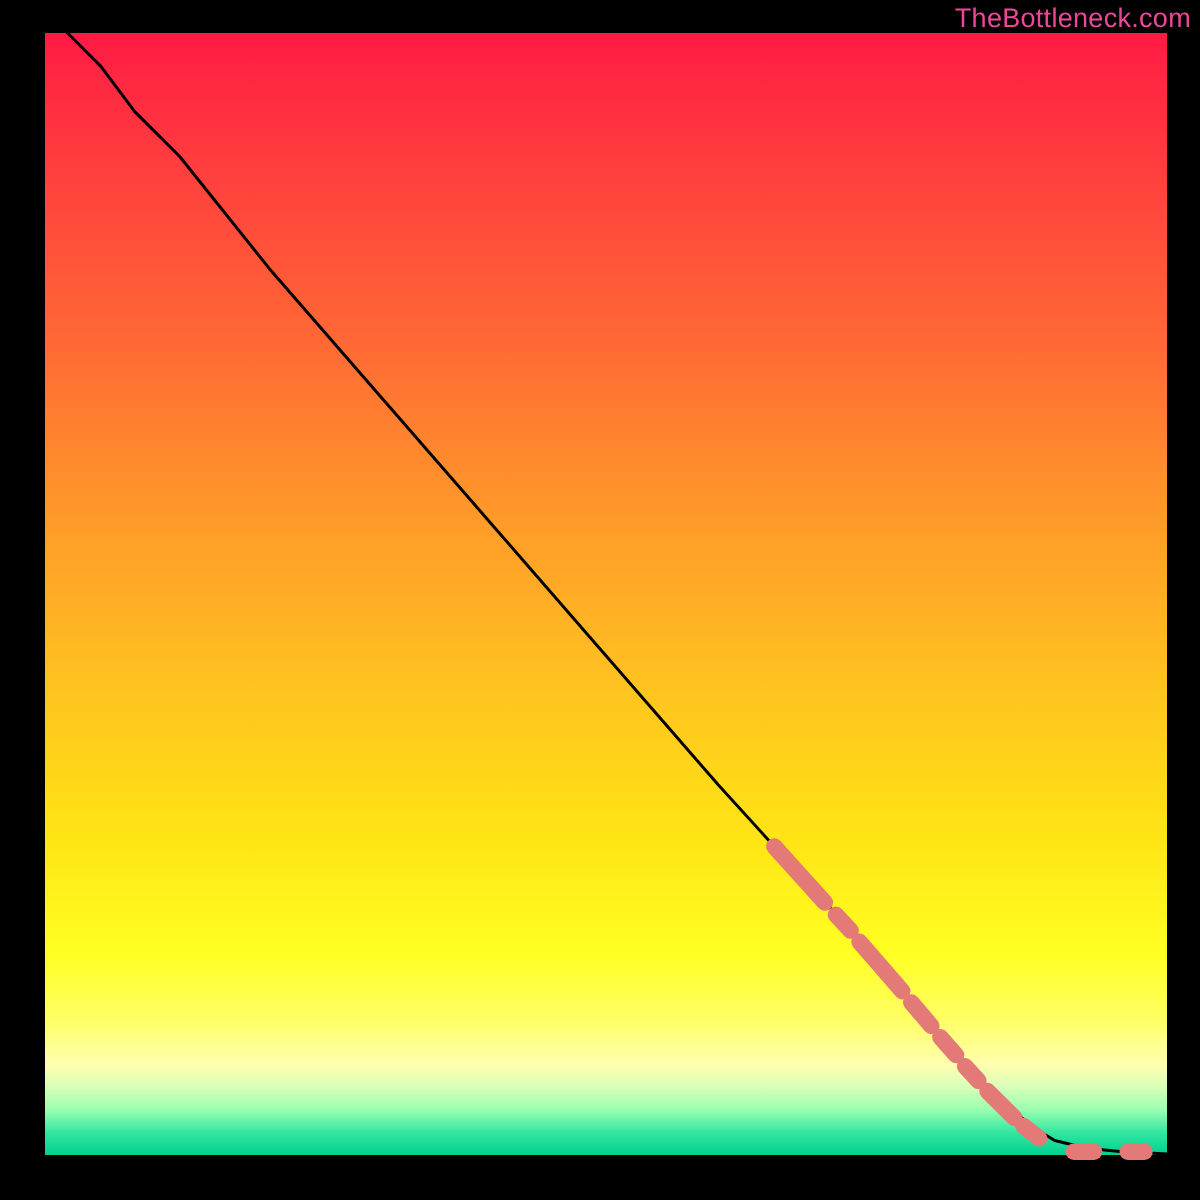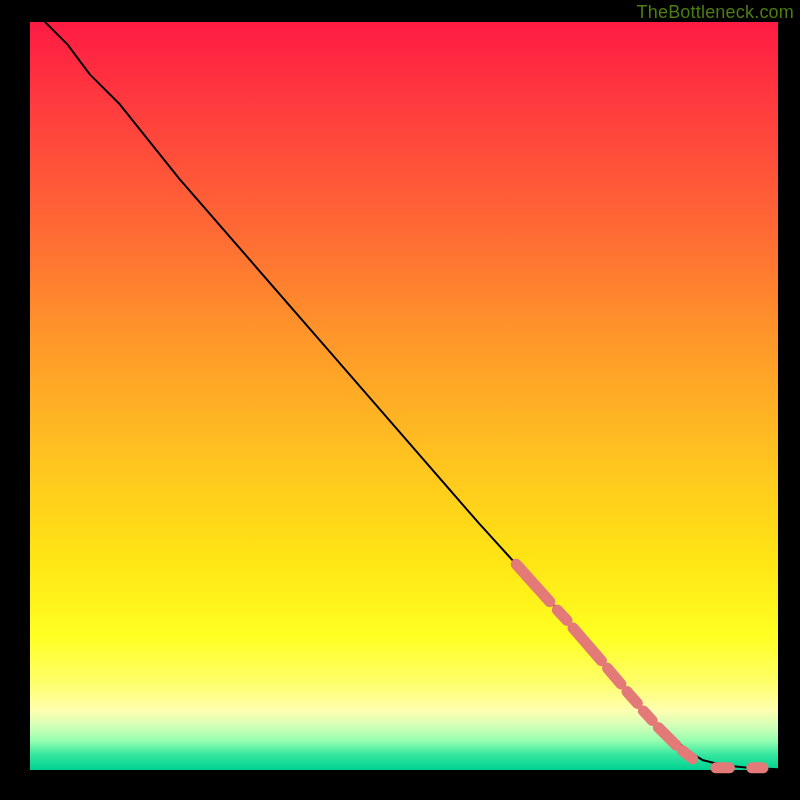--- a/index.html
+++ b/index.html
@@ -13,21 +13,21 @@
   }
   .stage {
     position: relative;
     width: 800px;
     height: 800px;
   }
   .watermark {
     position: absolute;
     top: 2px;
     right: 6px;
-    color: #4d7c0f;
+    color: #ec4899;
     font-size: 18px;
     font-weight: 500;
     letter-spacing: 0.2px;
     z-index: 10;
   }
   .plot-frame {
     position: absolute;
     left: 30px;
     top: 22px;
     width: 748px;

